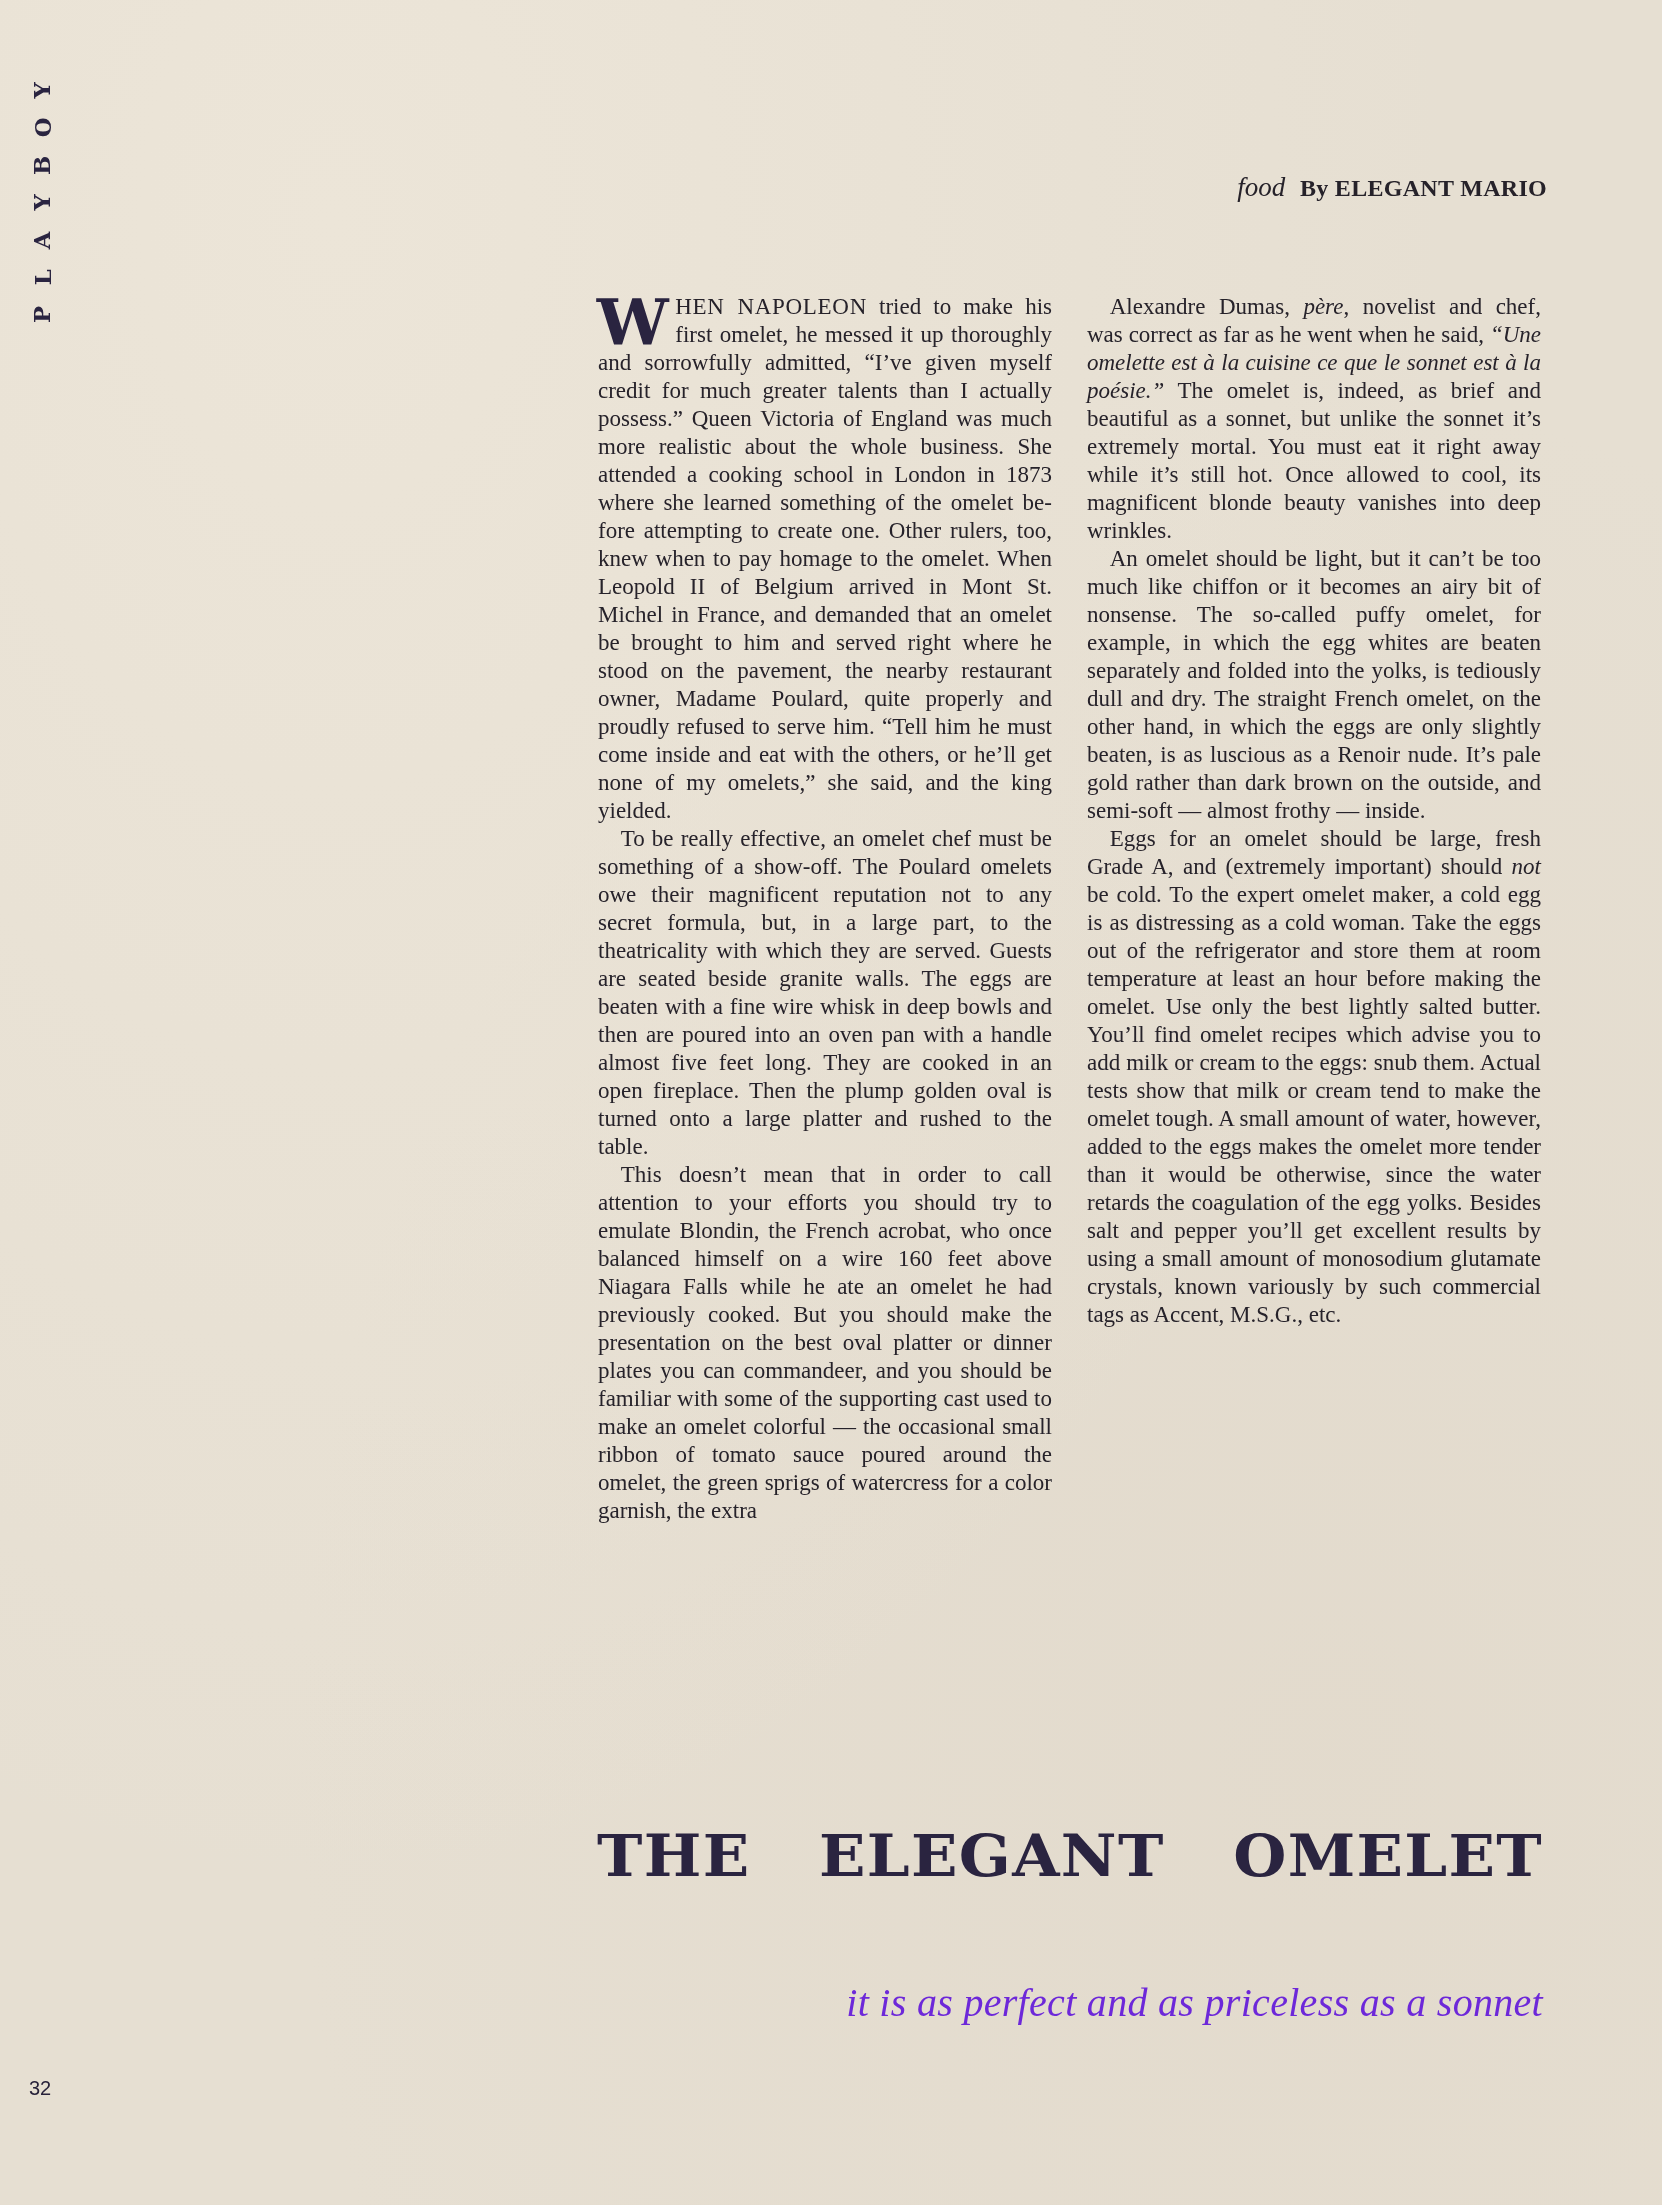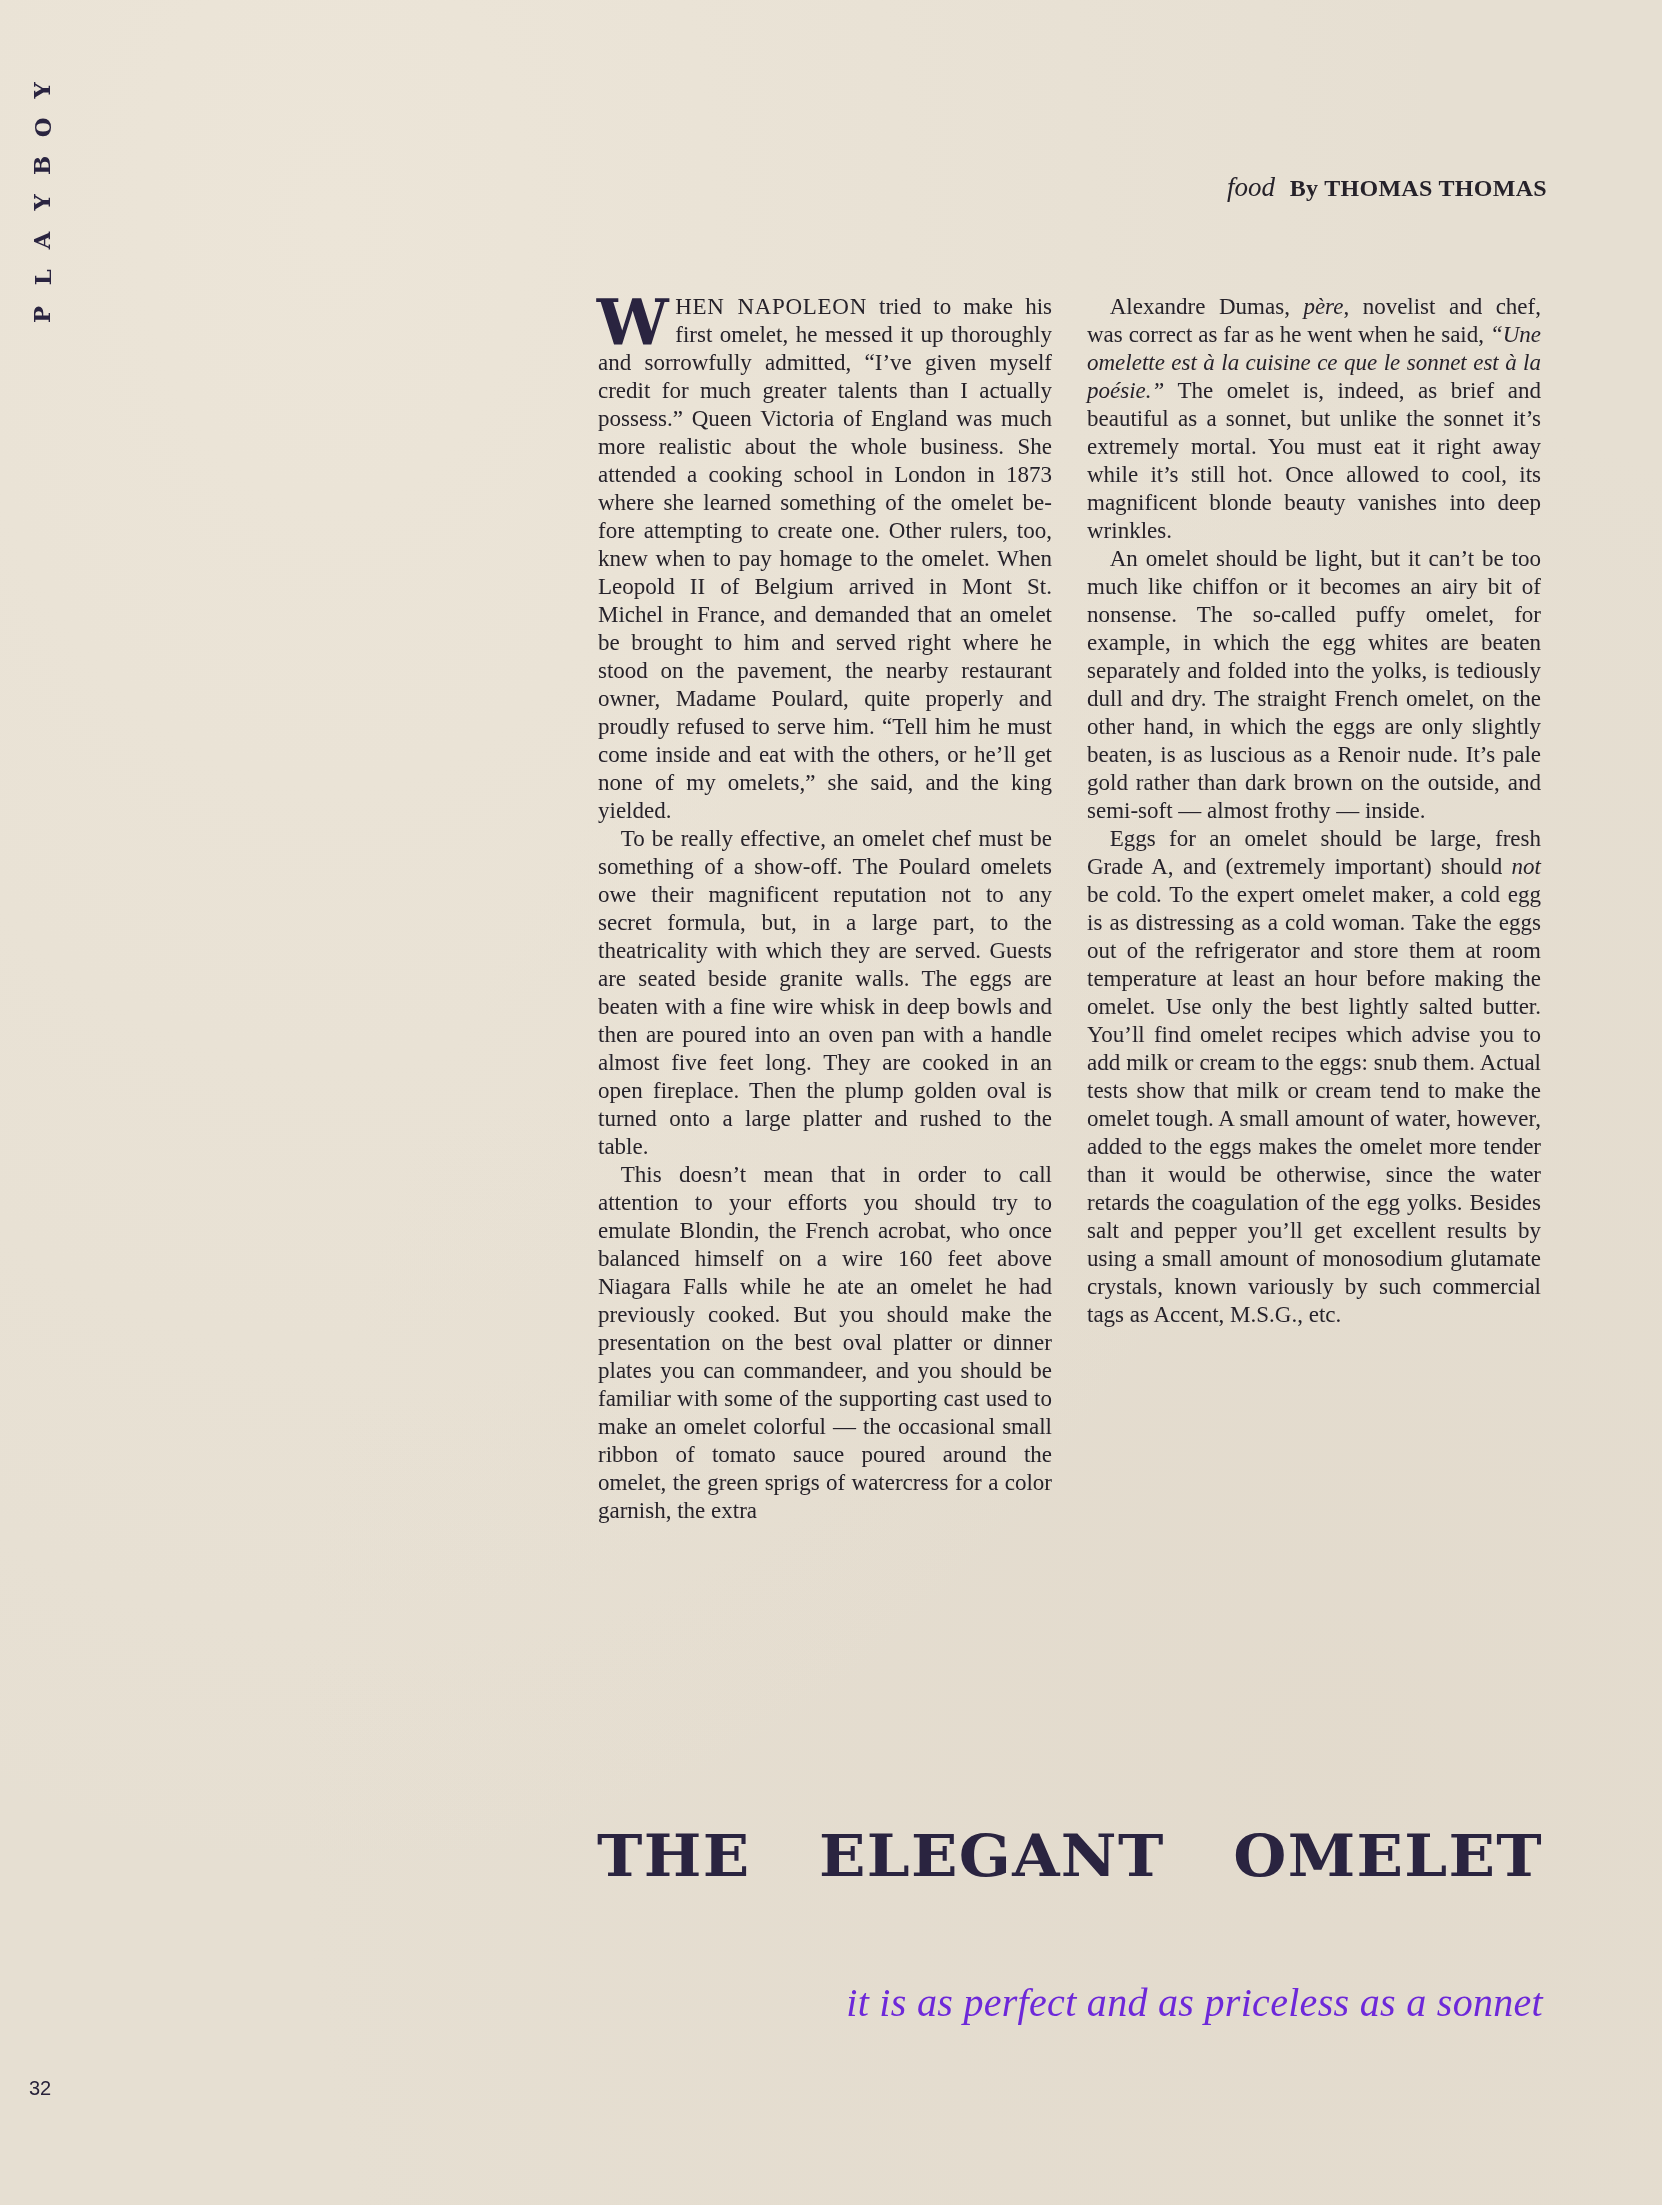--- a/index.html
+++ b/index.html
@@ -136,21 +136,21 @@
   <span>P</span>
   <span>L</span>
   <span>A</span>
   <span>Y</span>
   <span>B</span>
   <span>O</span>
   <span>Y</span>
 </div>
 
 <div class="byline">
-  <span class="section">food</span><span class="author">By THOMAS THOMAS</span>
+  <span class="section">food</span><span class="author">By ELEGANT MARIO</span>
 </div>
 
 <div class="col col-left">
   <p class="first"><span class="dropcap">W</span><span class="smallcaps">HEN NAPOLEON</span><span> tried to make his first omelet, he messed it up thor­oughly and sorrowfully admitted, “I’ve given myself credit for much greater tal­ents than I actually possess.” Queen Vic­toria of England was much more realistic about the whole business. She attended a cooking school in London in 1873 where she learned something of the omelet be­fore attempting to create one. Other rulers, too, knew when to pay homage to the omelet. When Leopold II of Belgium arrived in Mont St. Michel in France, and demanded that an omelet be brought to him and served right where he stood on the pavement, the nearby restaurant owner, Madame Pou­lard, quite properly and proudly refused to serve him. “Tell him he must come inside and eat with the others, or he’ll get none of my omelets,” she said, and the king yielded.</span></p>
   <p>To be really effective, an omelet chef must be something of a show-off. The Poulard omelets owe their magnificent reputation not to any secret formula, but, in a large part, to the theatricality with which they are served. Guests are seated beside granite walls. The eggs are beaten with a fine wire whisk in deep bowls and then are poured into an oven pan with a handle almost five feet long. They are cooked in an open fire­place. Then the plump golden oval is turned onto a large platter and rushed to the table.</p>
   <p>This doesn’t mean that in order to call attention to your efforts you should try to emulate Blondin, the French acro­bat, who once balanced himself on a wire 160 feet above Niagara Falls while he ate an omelet he had previously cooked. But you should make the pres­entation on the best oval platter or din­ner plates you can commandeer, and you should be familiar with some of the supporting cast used to make an omelet colorful — the occasional small ribbon of tomato sauce poured around the omelet, the green sprigs of water­cress for a color garnish, the extra</p>
 </div>
 
 <div class="col col-right">
   <p><span>Alexandre Dumas, </span><em>père</em><span>, novelist and chef, was correct as far as he went when he said, </span><em>“Une omelette est à la cuisine ce que le sonnet est à la poésie.”</em><span> The ome­let is, indeed, as brief and beautiful as a sonnet, but unlike the sonnet it’s ex­tremely mortal. You must eat it right away while it’s still hot. Once allowed to cool, its magnificent blonde beauty vanishes into deep wrinkles.</span></p>

